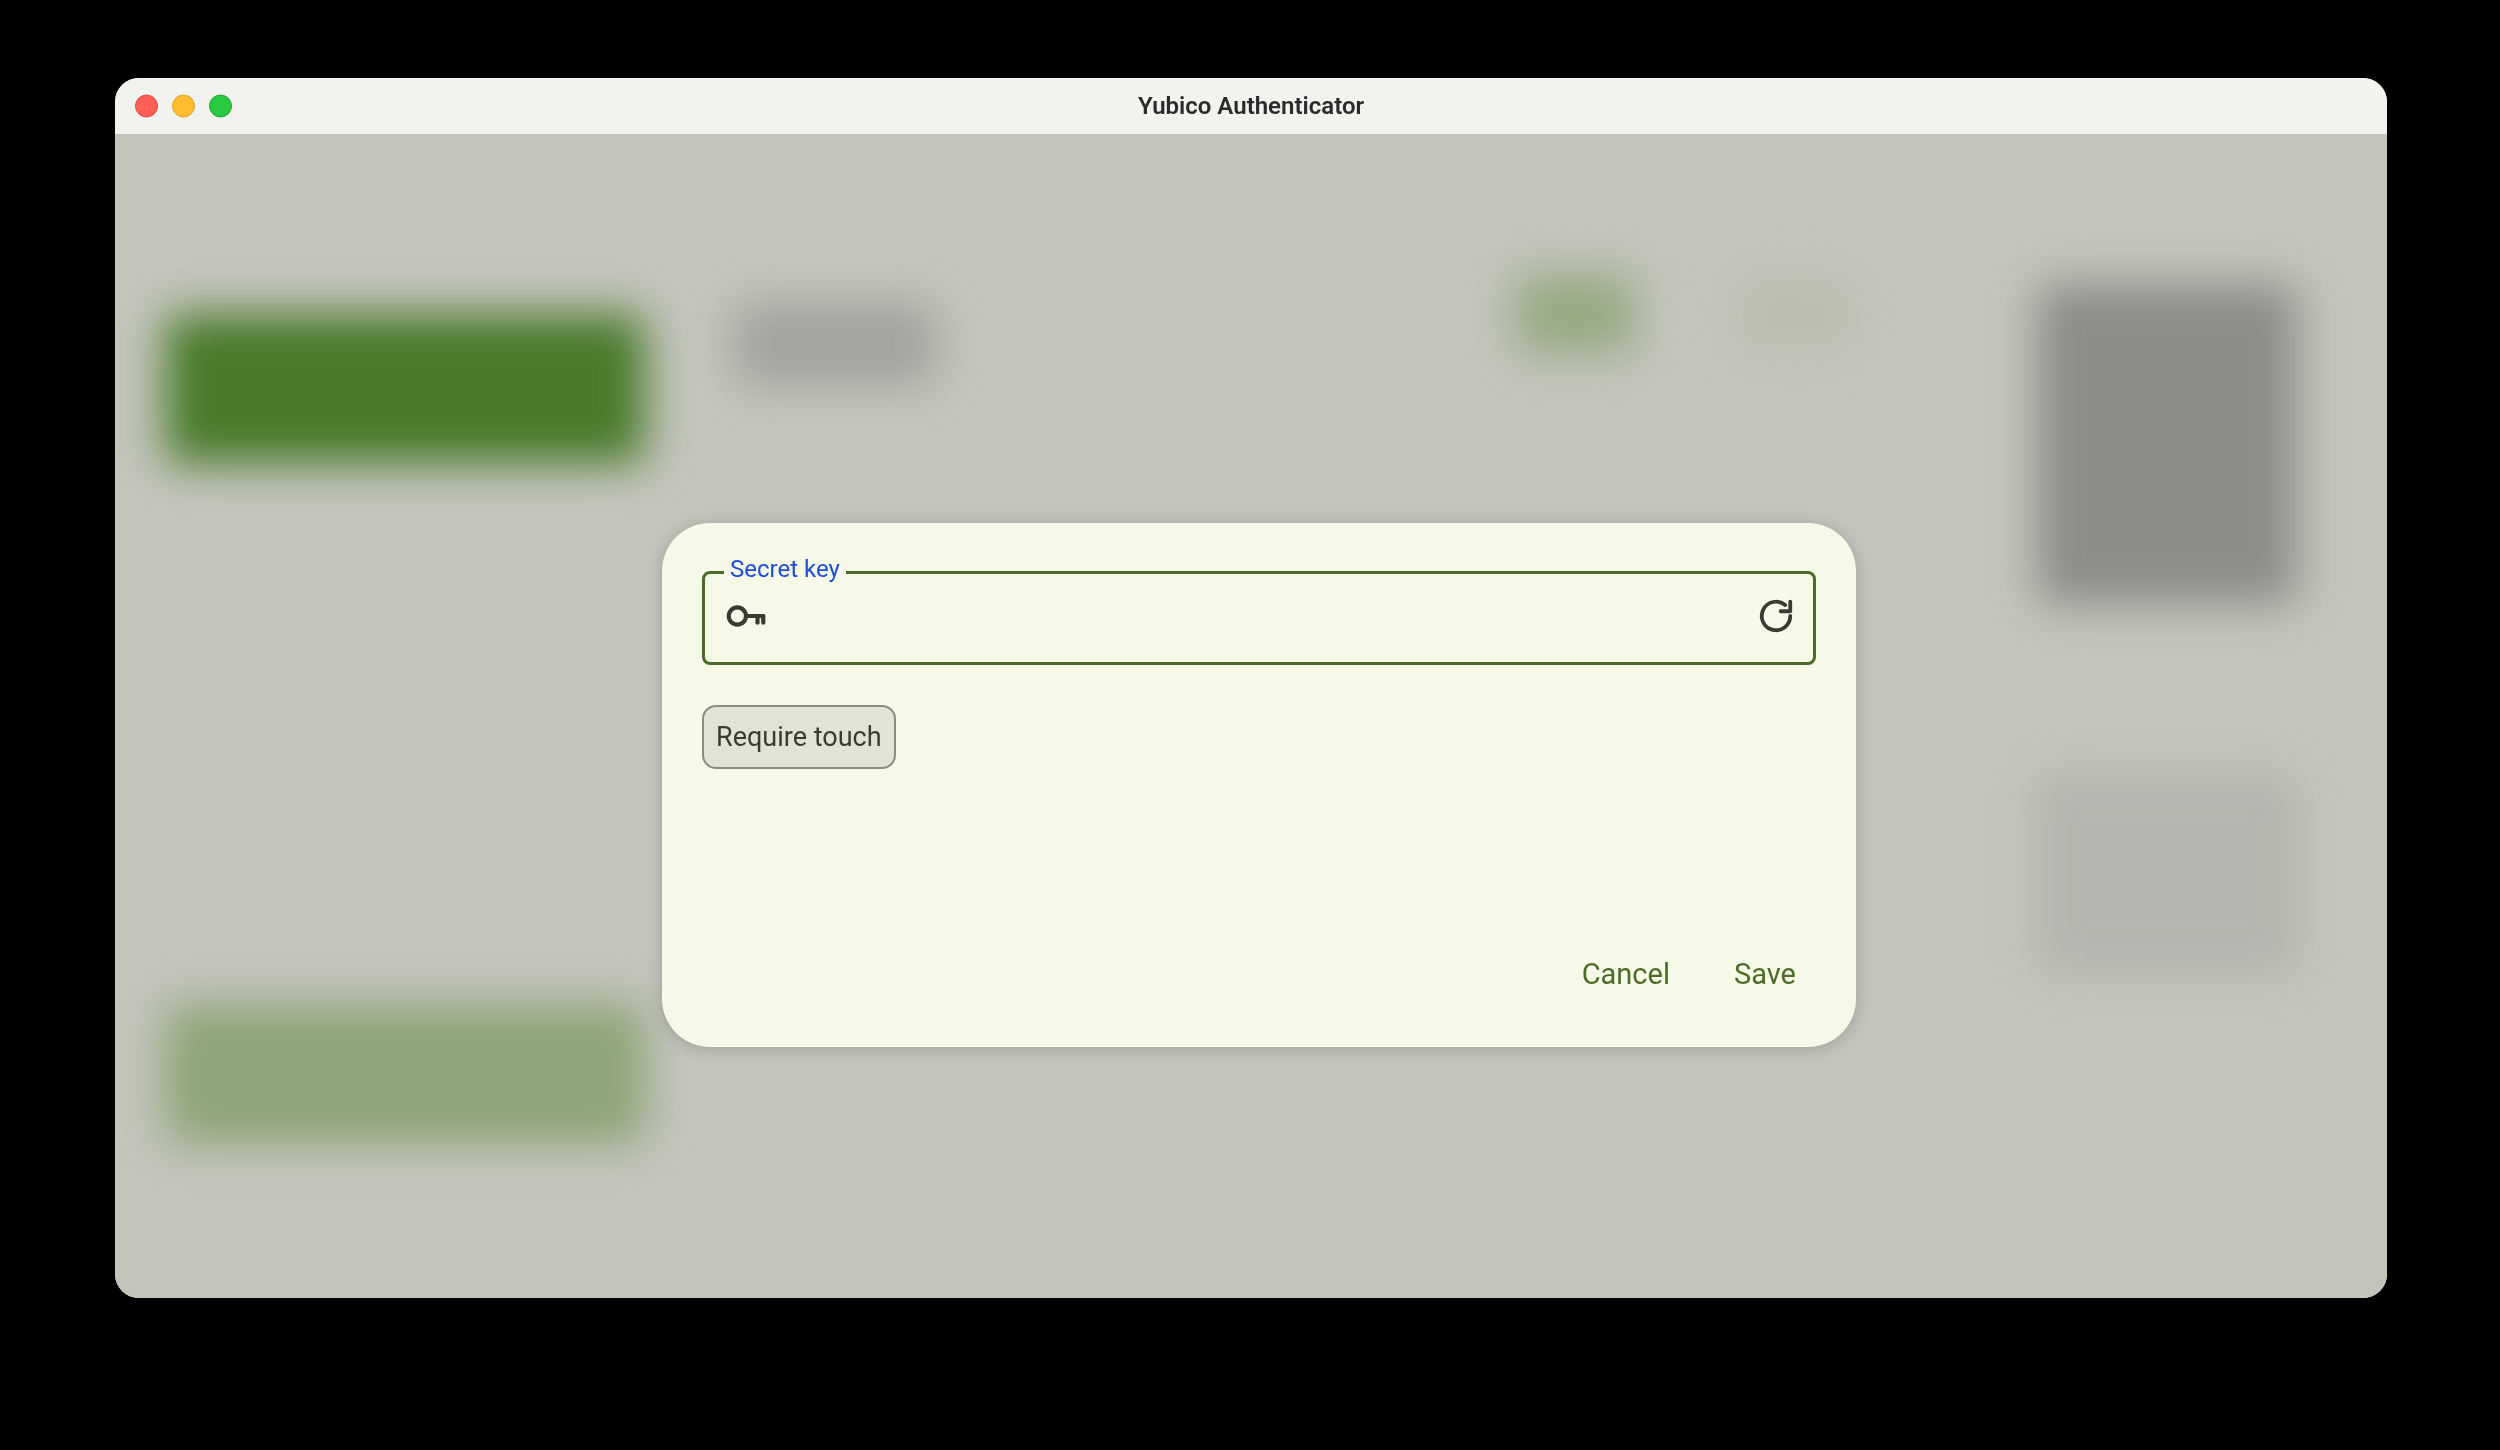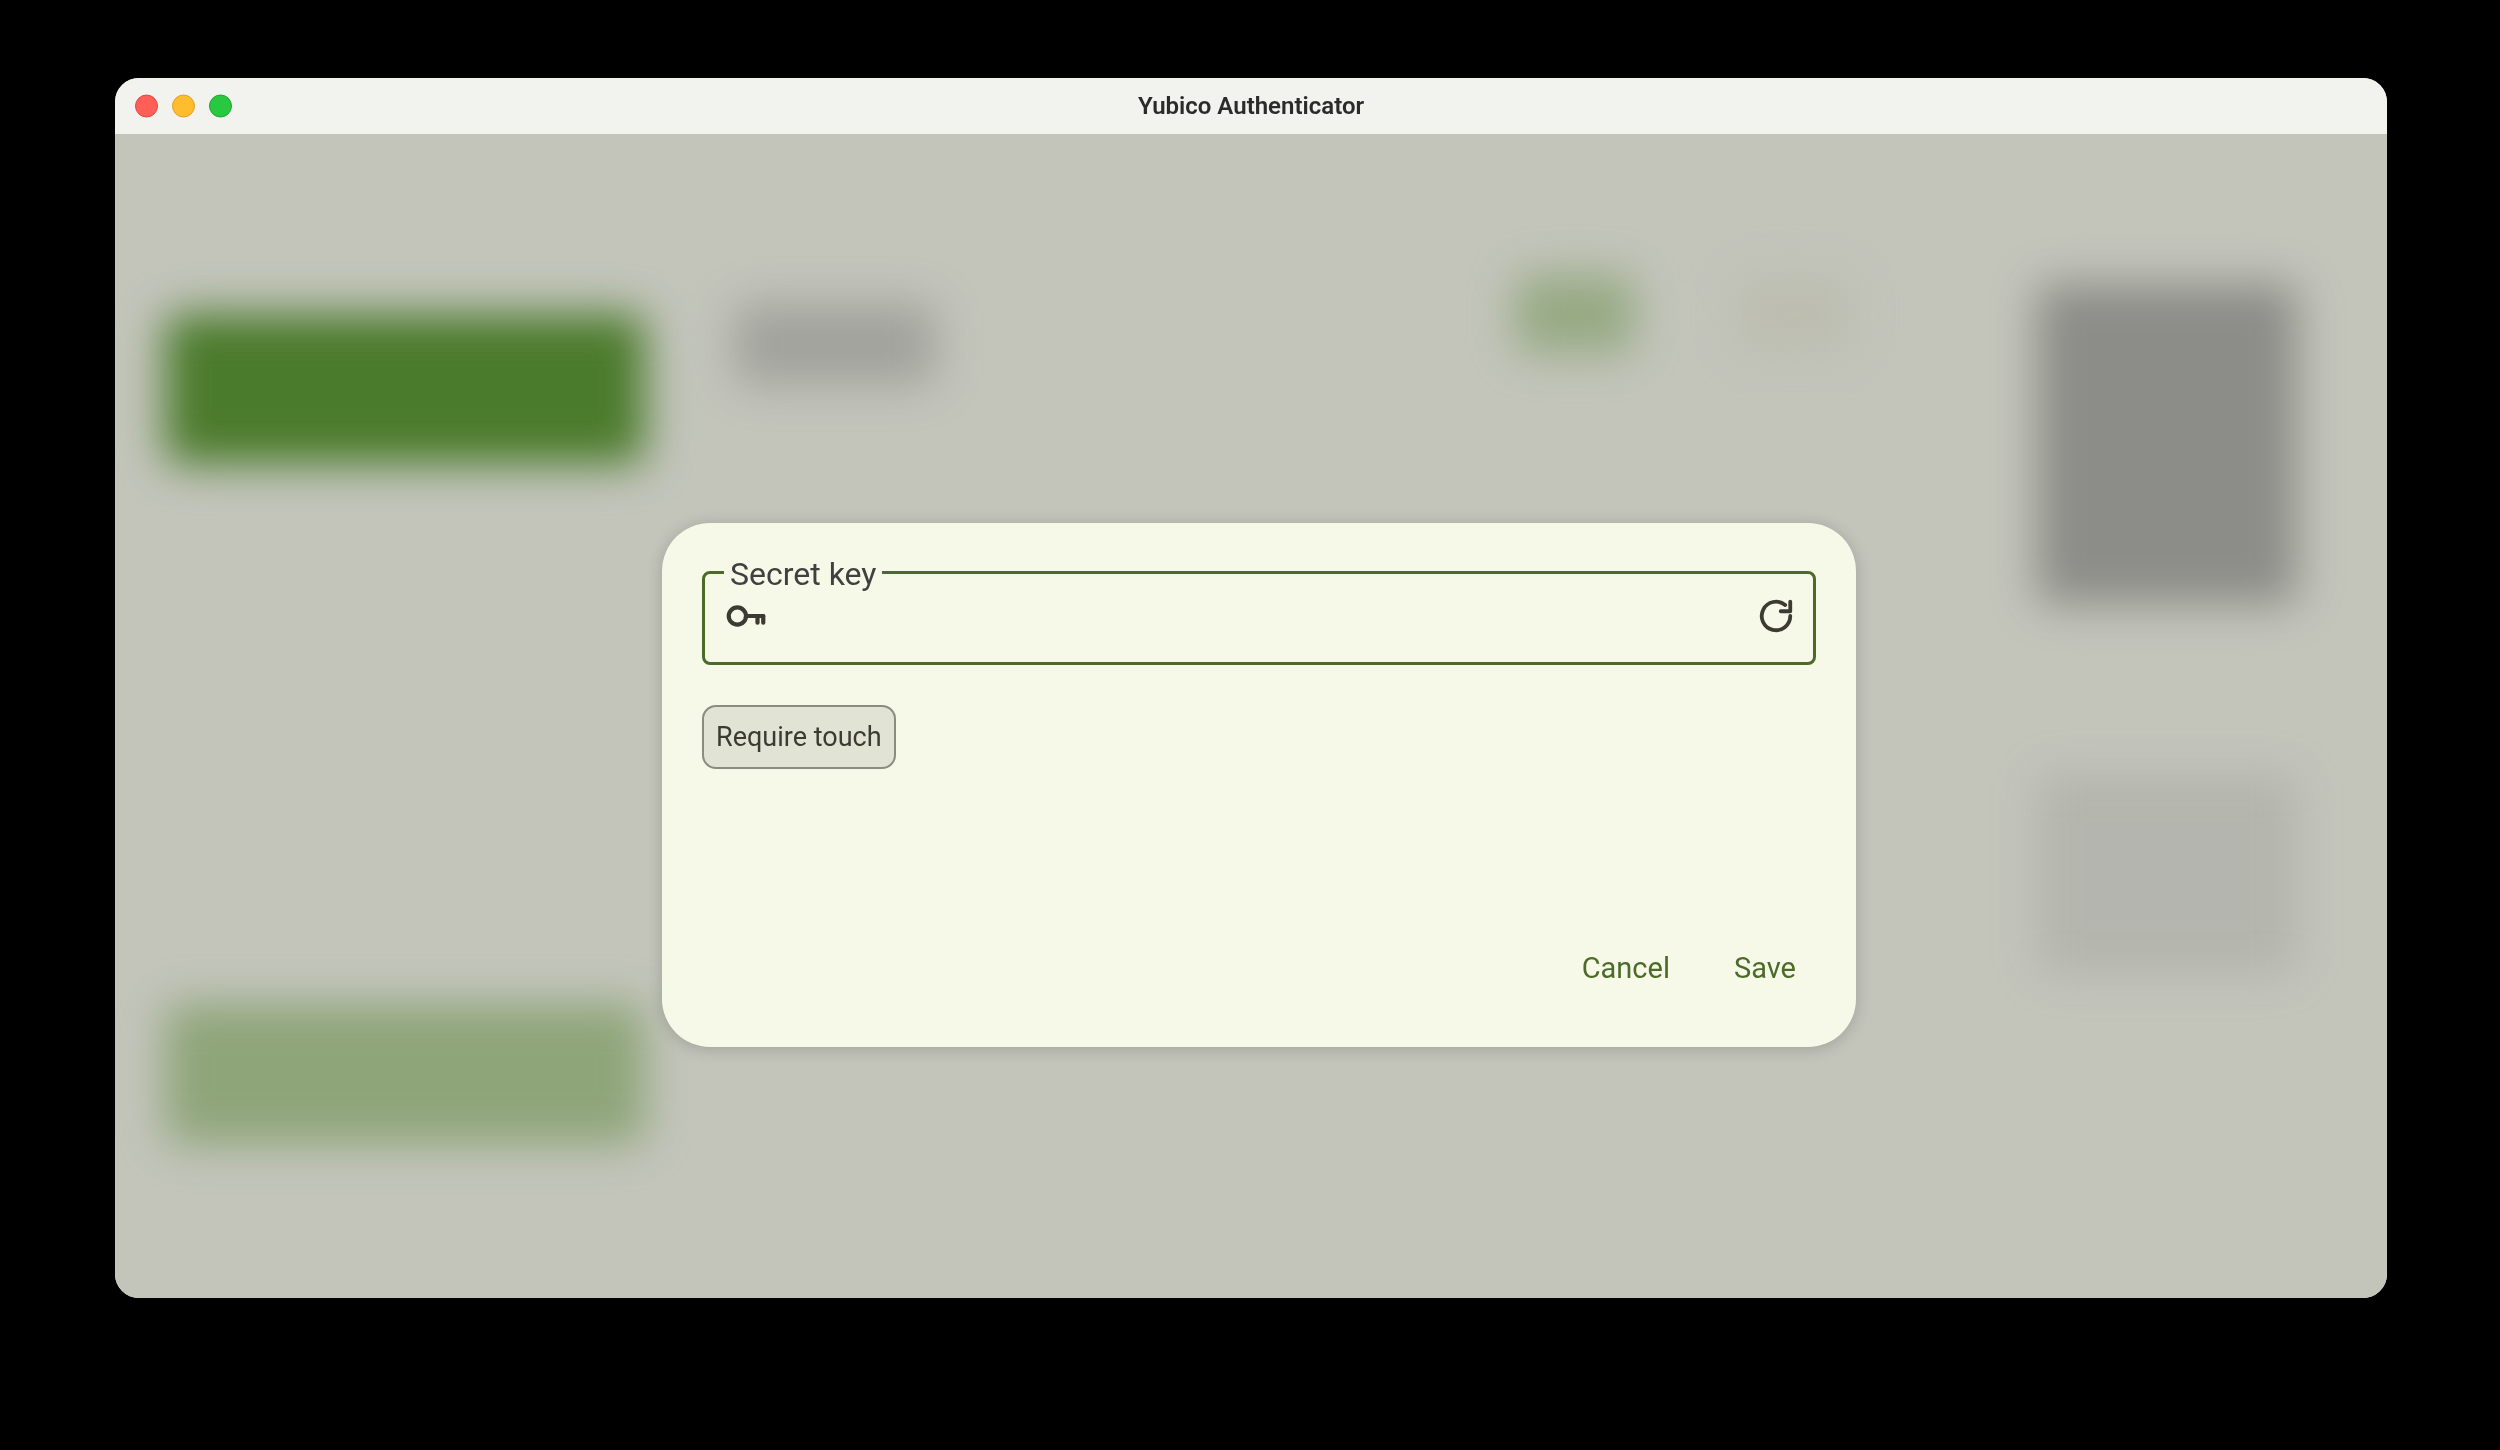--- a/index.html
+++ b/index.html
@@ -119,22 +119,22 @@
     align-items: center;
     padding: 0 18px;
     box-sizing: border-box;
   }
   .field-label {
     position: absolute;
     top: -16px;
     left: 22px;
     background: #f6f8e8;
     padding: 0 6px;
-    font-size: 32px;
-    color: #404040;
+    font-size: 24px;
+    color: #1d4ed8;
   }
   .key-icon {
     flex: 0 0 auto;
     color: #3b3b33;
   }
   .field-input {
     flex: 1;
     border: none;
     outline: none;
     background: transparent;
@@ -165,21 +165,21 @@
     padding: 14px 12px;
     font-size: 27px;
     color: #3b3b33;
     cursor: pointer;
   }
 
   
   .actions {
     position: absolute;
     right: 56px;
-    bottom: 56px;
+    bottom: 50px;
     display: flex;
     gap: 56px;
   }
   .text-btn {
     background: none;
     border: none;
     font-size: 29px;
     color: #4c6b29;
     cursor: pointer;
     font-family: inherit;

